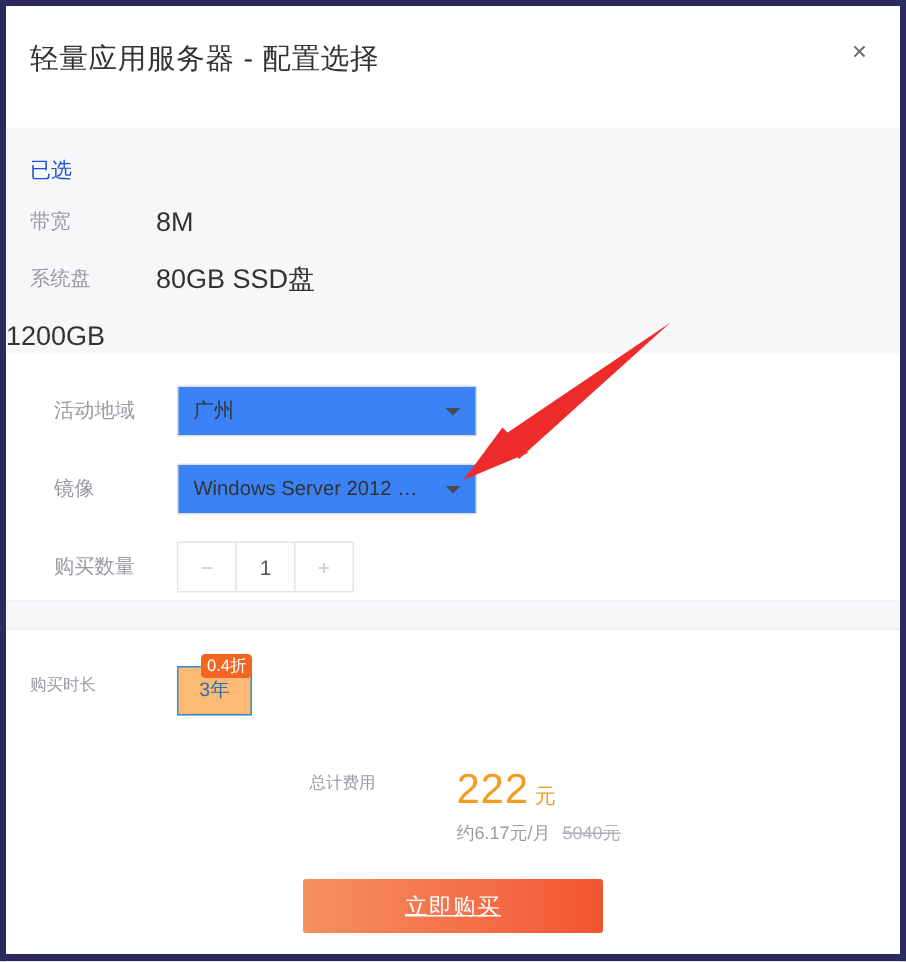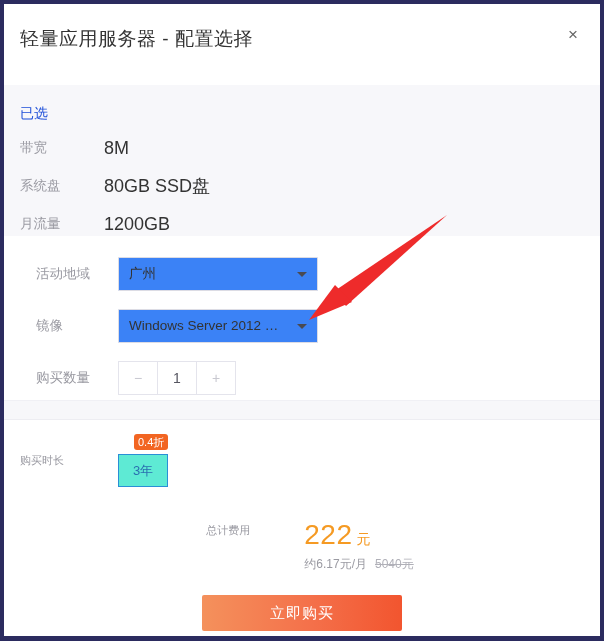--- a/index.html
+++ b/index.html
@@ -204,28 +204,28 @@
   .price-label {
     width: 114px;
     padding-left: 16px;
     box-sizing: border-box;
     font-size: 11px;
     color: #9a9aa2;
     white-space: nowrap;
   }
   .duration-wrap {
     position: relative;
-    padding-top: 20px;
+    padding-top: 8px;
     text-align: center;
   }
   .duration-box {
     width: 50px;
     height: 33px;
     border: 1px solid #2a8fd6;
-    background: #5eead4;
+    background: #fdba74;
     display: flex;
     align-items: center;
     justify-content: center;
     font-size: 13px;
     color: #2a6fb0;
     box-sizing: border-box;
     cursor: pointer;
   }
   .discount-badge {
     position: absolute;
@@ -287,20 +287,21 @@
     color: #ffffff;
     font-size: 15px;
     display: flex;
     align-items: center;
     justify-content: center;
     border: none;
     border-radius: 2px;
     cursor: pointer;
     font-family: inherit;
     letter-spacing: 1px;
+    text-decoration: underline;
   }
 
   
   .arrow-layer {
     position: absolute;
     left: 0;
     top: 0;
     width: 604px;
     height: 641px;
     pointer-events: none;
@@ -331,21 +332,20 @@
         <div class="row-label">带宽</div>
         <div class="row-value">8M</div>
       </div>
 
       <div class="row">
         <div class="row-label">系统盘</div>
         <div class="row-value">80GB SSD盘</div>
       </div>
 
       <div class="row">
-        <div class="row-label">月流量</div>
         <div class="row-value">1200GB</div>
       </div>
     </div>
 
     <div class="section-config">
 
       <div class="cfg-row">
         <div class="cfg-label">活动地域</div>
         <div class="select">
           <div class="select-text">广州</div>

